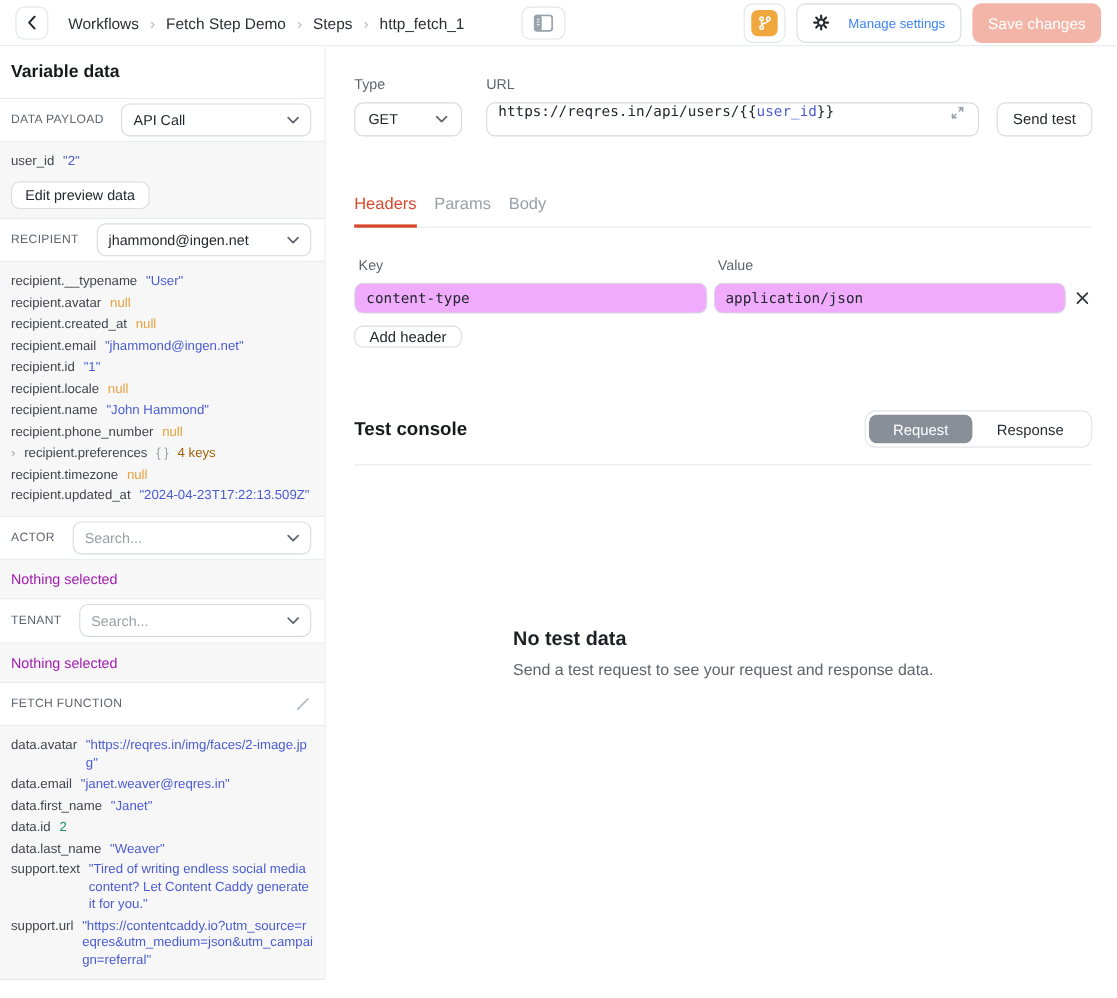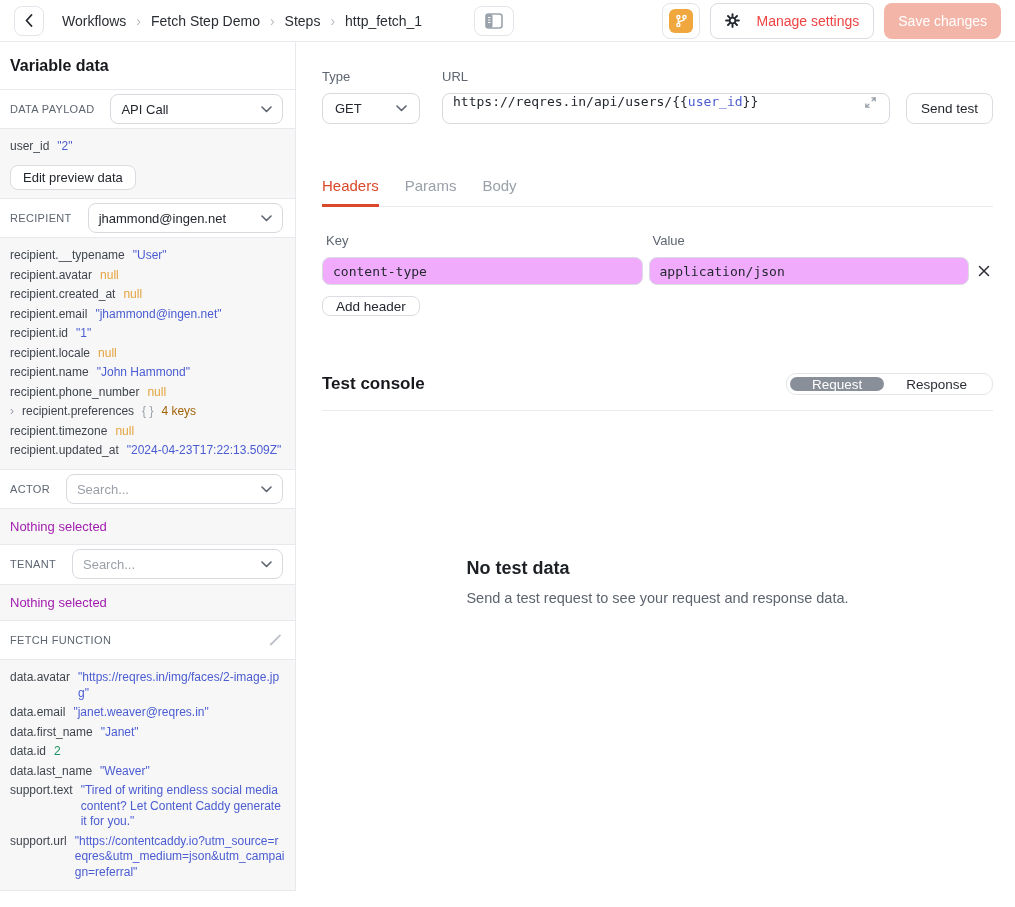--- a/index.html
+++ b/index.html
@@ -15,21 +15,21 @@
   .crumbs { display:flex; align-items:center; gap:10px; margin-left:18px;
     font-size:14px; font-weight:500; color:#2a2e34; }
   .crumb-sep { color:#b6bbc2; font-size:14px; font-weight:400; }
   .panel-btn { width:40px; height:30px; margin-left:52px; }
   .topbar-right { margin-left:auto; display:flex; align-items:center; gap:10px; }
   .branch-btn { width:38px; height:36px; }
   .branch-chip { width:24px; height:24px; border-radius:6px; background:#efa73e;
     display:flex; align-items:center; justify-content:center; }
   .manage-btn { height:36px; display:flex; align-items:center; gap:17px;
     border:1px solid #d9dce1; border-radius:8px; background:#fff; padding:0 14px;
-    font-size:14px; font-weight:500; color:#ef4444; cursor:pointer; }
+    font-size:12px; font-weight:500; color:#3b82f6; cursor:pointer; }
   .save-btn { height:36px; border:none; border-radius:8px; background:#f3b5a7;
     color:#fff; font-size:14px; font-weight:500; padding:0 14px; }
 
   
   .shell { display:flex; height:849px; }
   .sidebar { width:296px; border-right:1px solid #e7e9ec; display:flex;
     flex-direction:column; overflow:hidden; background:#fff; }
   .main { flex:1; padding:0 22px 8px 26px; }
 
   
@@ -79,21 +79,21 @@
     background:#fff; cursor:text; }
   .url-text { font-family:"DejaVu Sans Mono",monospace; color:#23272e;
     white-space:nowrap; overflow:hidden; }
   .url-var { color:#4a5cd1; }
   .expand-btn { margin-left:auto; background:none; border:none; display:flex;
     cursor:pointer; padding:2px; }
   .send-btn { height:31px; padding:0 14px; border:1px solid #d9dce1;
     border-radius:8px; background:#fff; font-size:13.5px; font-weight:500;
     color:#23272e; cursor:pointer; font-family:"Liberation Sans",sans-serif; }
 
-  .tabs { display:flex; gap:26px; margin-top:53px; border-bottom:1px solid #e8eaed; }
+  .tabs { display:flex; gap:16px; margin-top:53px; border-bottom:1px solid #e8eaed; }
   .tab { font-size:15px; color:#9aa0a8; padding-bottom:10px; cursor:pointer;
     border-bottom:3px solid transparent; margin-bottom:-1px; }
   .tab.active { color:#d9482a; border-bottom-color:#d9482a; font-weight:500; }
 
   .kv-grid { display:grid; grid-template-columns:1fr 1fr 18px; column-gap:6px; }
   .kv-labels { margin-top:26px; }
   .kv-label { font-size:13px; color:#5d6570; padding-left:4px; }
   .kv-inputs { margin-top:8px; align-items:center; }
   .hv-input { height:28px; border:1px solid #d9dce1; border-radius:8px;
     padding:0 10px; font-size:13px; font-family:"DejaVu Sans Mono",monospace;
@@ -104,21 +104,21 @@
     border:1px solid #d9dce1; border-radius:8px; background:#fff;
     font-size:13.5px; font-weight:500; color:#23272e; cursor:pointer;
     font-family:"Liberation Sans",sans-serif; }
 
   
   .console-head { margin-top:57px; display:flex; align-items:center;
     justify-content:space-between; }
   .console-title { font-size:17px; font-weight:700; color:#17191c; }
   .seg { display:flex; align-items:center; border:1px solid #e2e5e9;
     border-radius:10px; padding:3px; background:#fff; }
-  .seg-item { height:14px; display:flex; align-items:center; padding:0 22px;
+  .seg-item { height:26px; display:flex; align-items:center; padding:0 22px;
     font-size:13.5px; border-radius:7px; color:#2a2e34; cursor:pointer; }
   .seg-item.active { background:#898f99; color:#fff; }
   .console-divider { border:none; border-top:1px solid #e8eaed; margin-top:15px; }
   .empty-wrap { padding-top:147px; display:flex; justify-content:center; }
   .empty-block { text-align:left; }
   .empty-title { font-size:18px; font-weight:700; color:#1d2025; }
   .empty-sub { margin-top:11px; font-size:14.5px; color:#5d646e; }
 </style>
 </head>
 <body>

